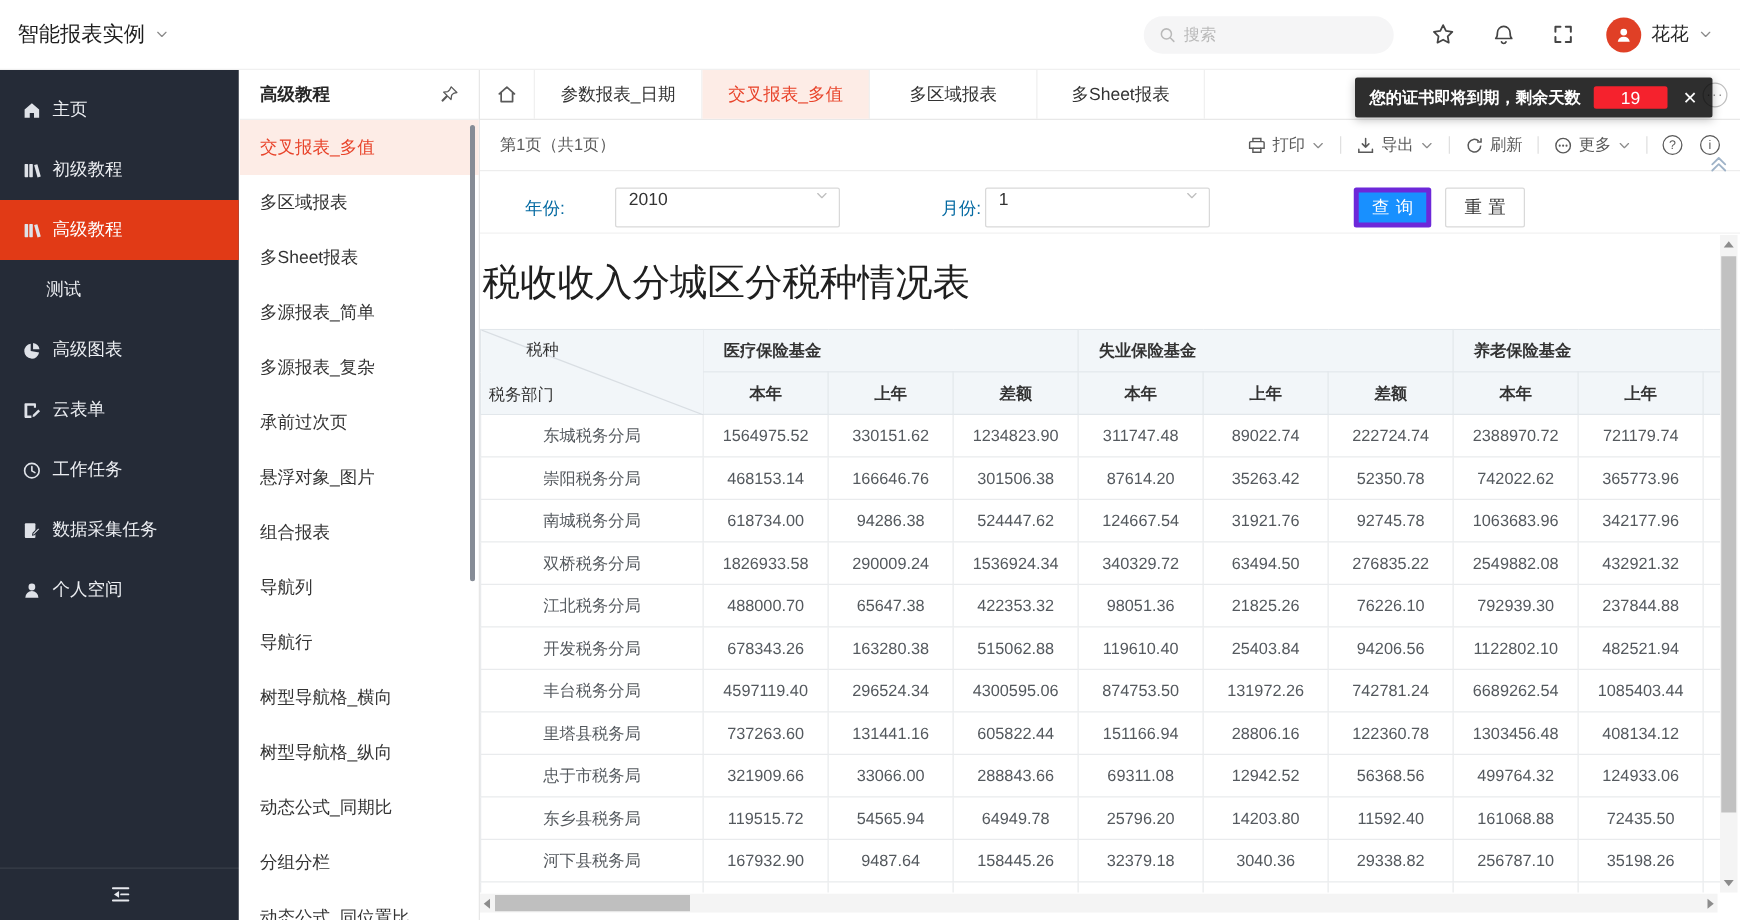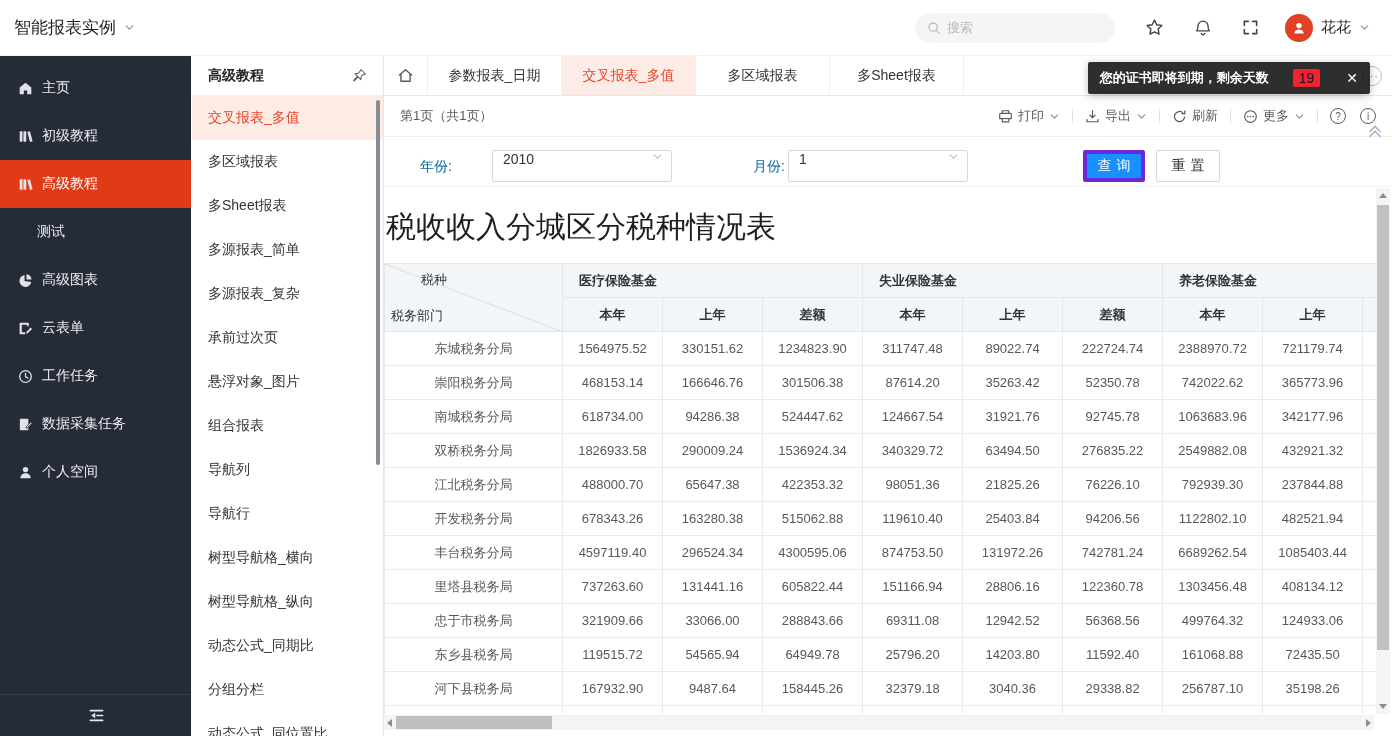--- a/index.html
+++ b/index.html
@@ -75,23 +75,23 @@
   th.group-h { text-align:left; padding-left:16px; font-weight:bold; }
   th.sub-h { text-align:center; font-weight:bold; }
   td.cell { text-align:center; color:#54595e; background:#fff; }
   td.rowname { text-align:center; color:#54595e; background:#fff; }
   th.corner { position:relative; padding:0; }
   .corner-top { position:absolute; top:7px; left:36px; font-size:13px; font-weight:normal; color:#333; }
   .corner-bottom { position:absolute; bottom:6px; left:6px; font-size:13px; font-weight:normal; color:#333; }
   .corner-svg { position:absolute; top:0; left:0; }
 
   
-  .toast { position:absolute; top:62px; right:22px; height:32px; background:rgba(0,0,0,.82); border-radius:2px; display:flex; align-items:center; gap:24px; padding:0 12px; z-index:60; box-shadow:0 2px 8px rgba(0,0,0,.25); }
+  .toast { position:absolute; top:62px; right:22px; height:32px; background:rgba(0,0,0,.82); border-radius:2px; display:flex; align-items:center; gap:10px; padding:0 12px; z-index:60; box-shadow:0 2px 8px rgba(0,0,0,.25); }
   .toast-msg { color:#fff; font-size:13px; font-weight:bold; }
-  .toast-badge { background:#f5222d; color:#0f172a; font-size:14px; padding:1px 6px; border-radius:2px; }
+  .toast-badge { background:#f5222d; color:#ffffff; font-size:14px; padding:1px 22px; border-radius:2px; }
   .toast-close { color:#fff; font-size:14px; cursor:pointer; margin-left:2px; }
 
   
   .vscroll { position:absolute; top:188px; right:2px; bottom:22px; width:14px; background:#f4f4f4; z-index:10; }
   .vthumb { position:absolute; top:17px; left:1px; right:1px; height:445px; background:#c1c1c1; }
   .arr { position:absolute; width:0; height:0; }
   .vscroll .arr.up { top:5px; left:3px; border-left:4px solid transparent; border-right:4px solid transparent; border-bottom:5px solid #8c8c8c; }
   .vscroll .arr.dn { bottom:5px; left:3px; border-left:4px solid transparent; border-right:4px solid transparent; border-top:5px solid #8c8c8c; }
   .hscroll { position:absolute; left:384px; right:18px; bottom:6px; height:15px; background:#f4f4f4; z-index:10; }
   .hthumb { position:absolute; left:12px; top:1px; bottom:1px; width:156px; background:#bfbfbf; }

